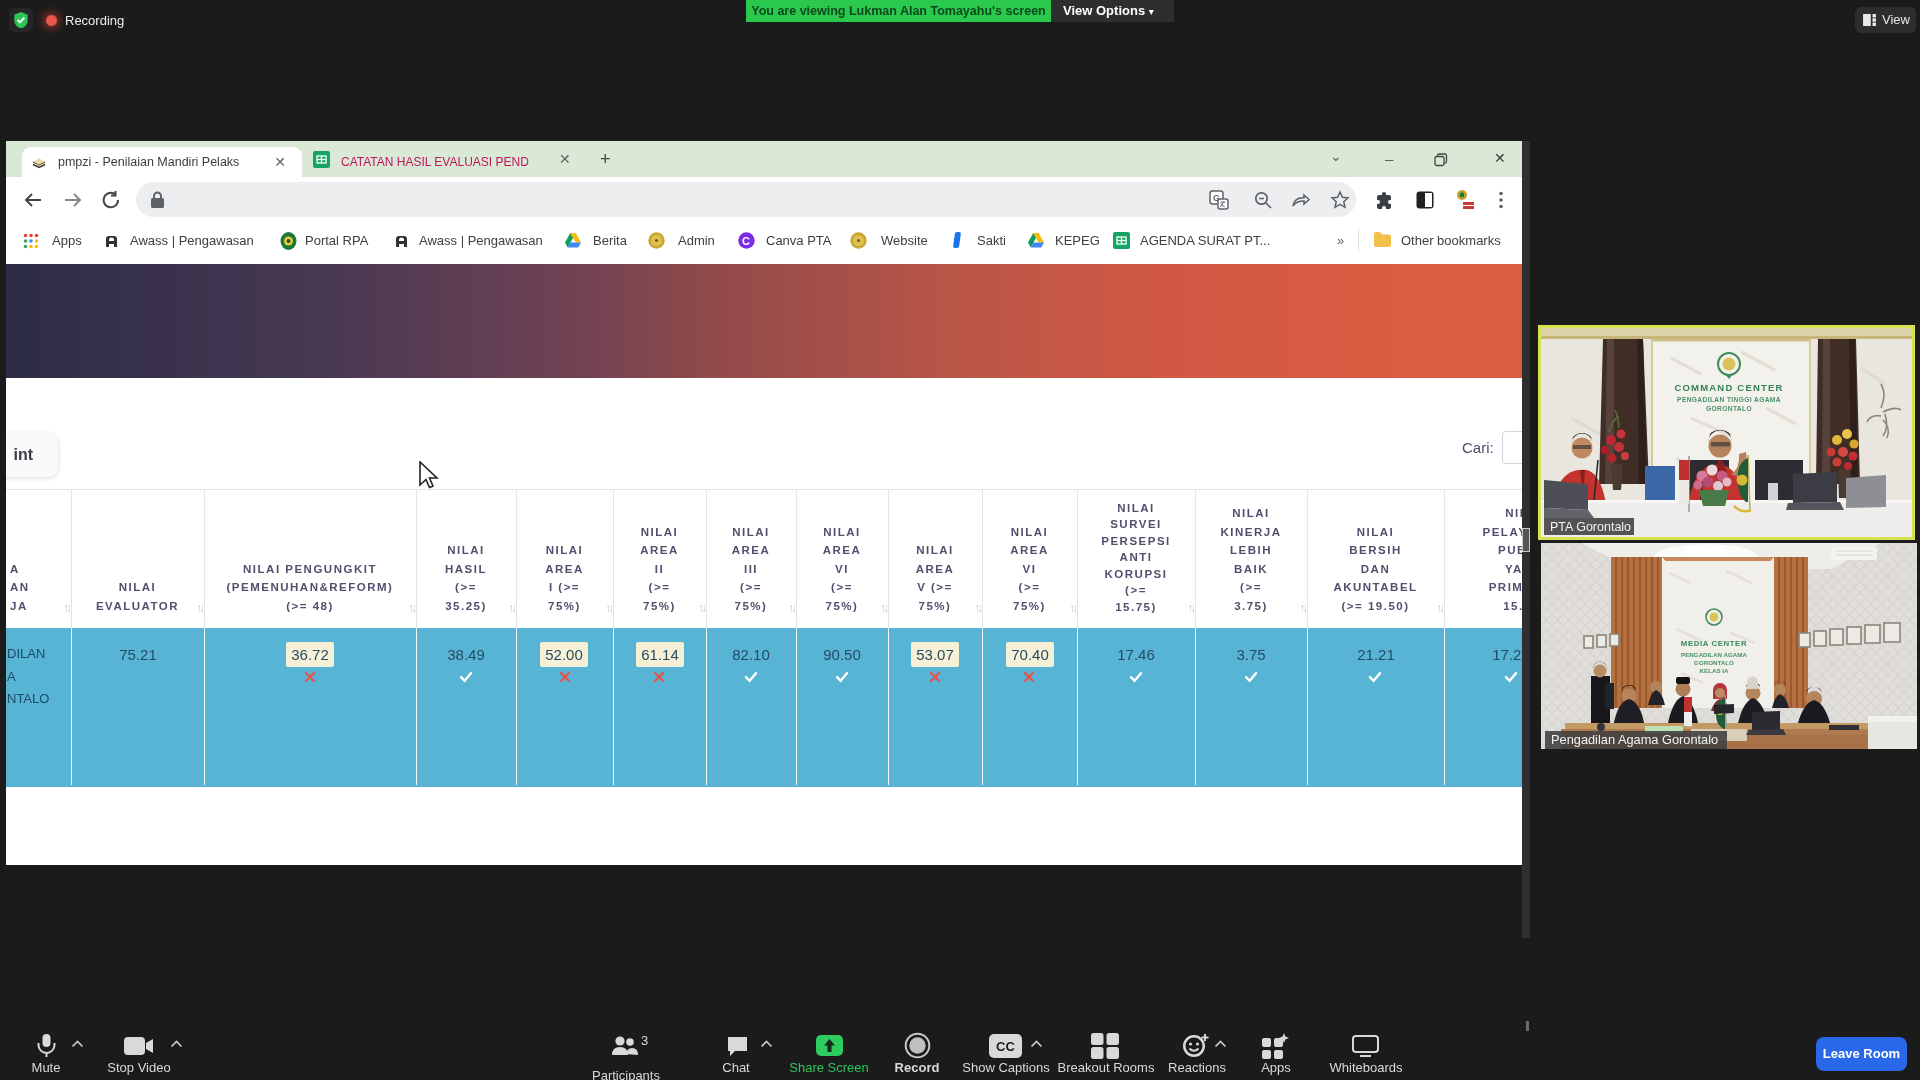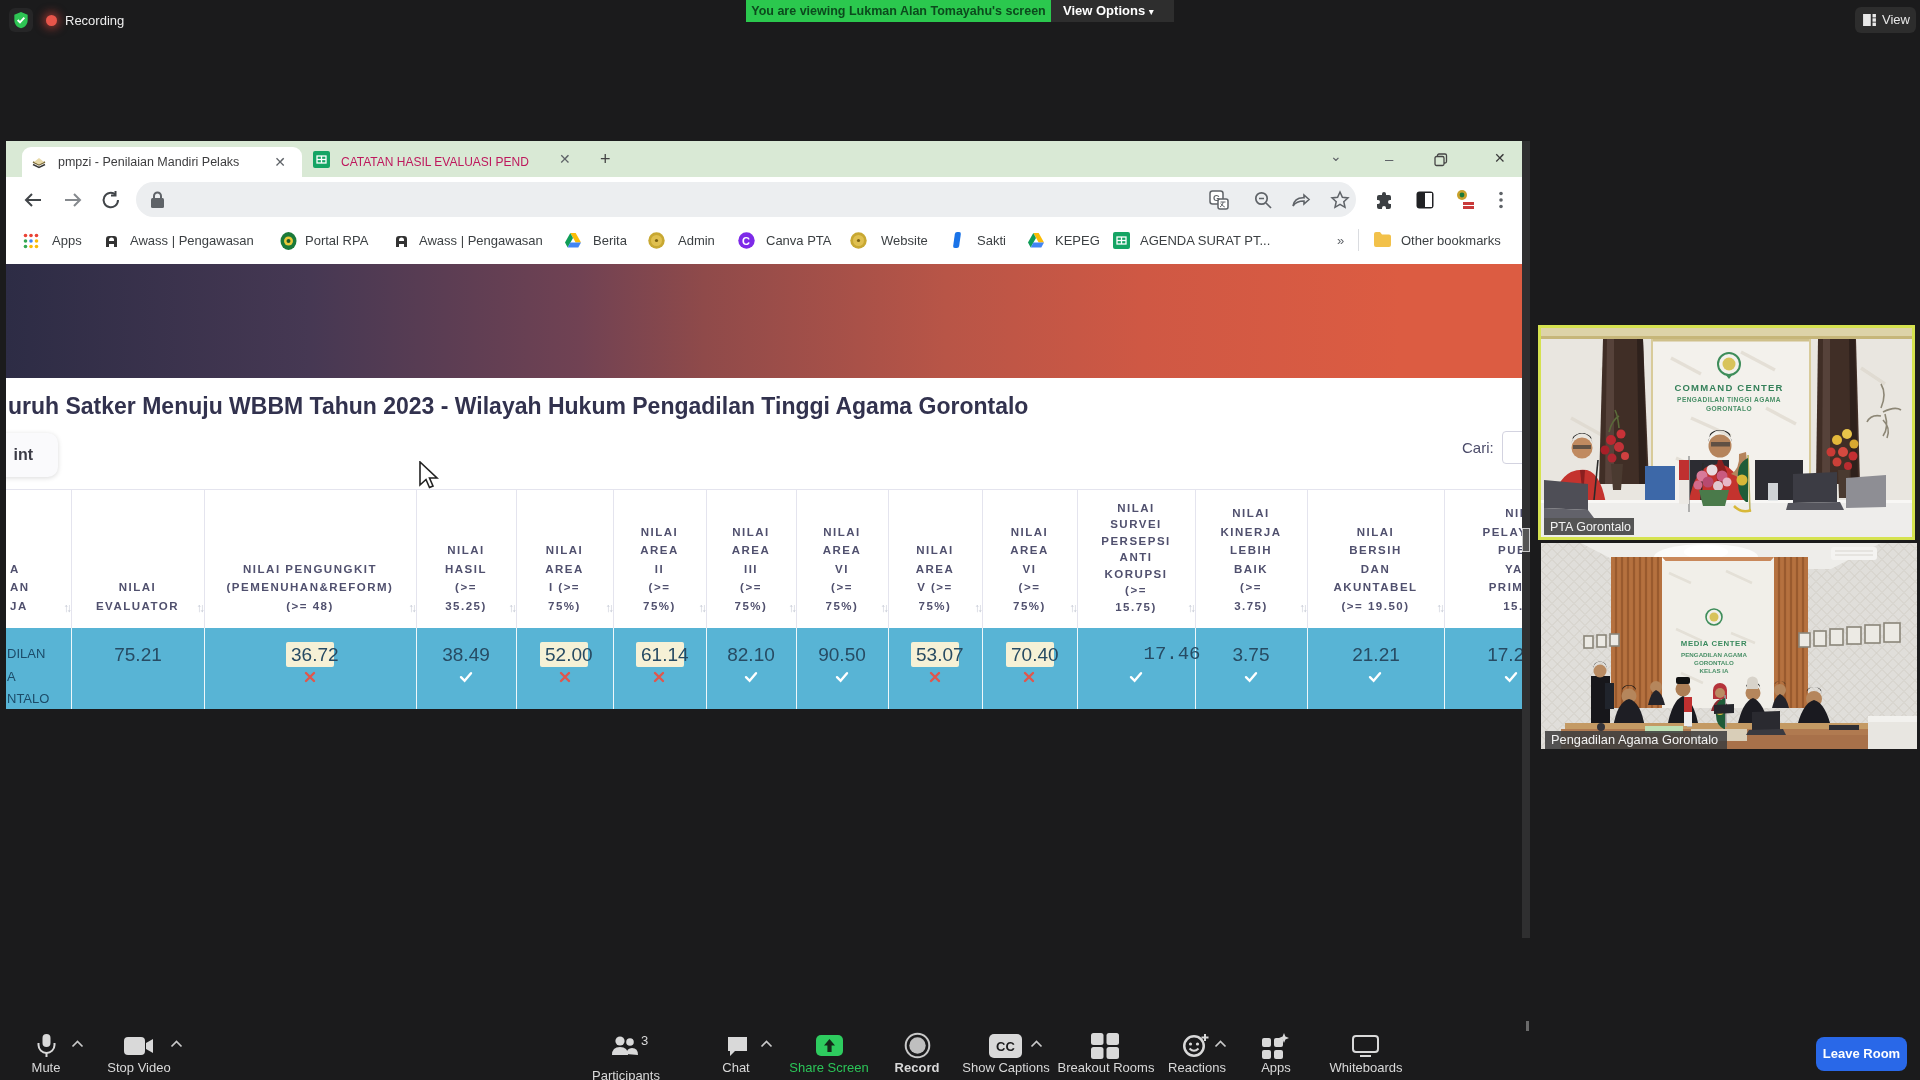--- a/index.html
+++ b/index.html
@@ -6,21 +6,21 @@
 html,body { width:1920px; height:1080px; background:#1b1b1c; font-family:"Liberation Sans", sans-serif; overflow:hidden; }
 #stage { position:absolute; left:0; top:0; width:1920px; height:1080px; }
 .abs { position:absolute; }
 
 
 #banner { left:746px; top:0; width:305px; height:22px; background:#2bc84e; color:#0c4a1d; font-weight:bold; font-size:12.5px; text-align:center; line-height:22px; white-space:nowrap; overflow:hidden; }
 #viewopts { left:1051px; top:0; width:123px; height:22px; background:#2e2e2e; color:#fff; font-weight:bold; font-size:13px; text-align:left; line-height:22px; padding-left:12px; }
 #viewbtn { left:1855px; top:7px; width:61px; height:26px; background:#2d2d2d; border-radius:6px; color:#e8e8e8; font-size:13px; line-height:26px; padding-left:27px; }
 
 
-#share { left:6px; top:141px; width:1516px; height:568px; background:#fff; overflow:hidden; }
+#share { left:6px; top:141px; width:1516px; height:724px; background:#fff; overflow:hidden; }
 #vscroll { left:1522px; top:141px; width:8px; height:797px; background:#2f2f30; }
 #vthumb { left:1522px; top:528px; width:8px; height:24px; border:1px solid #c9c9c9; background:#555; }
 
 
 #tabbar { left:0; top:0; width:1516px; height:36px; background:#d9e9d5; }
 #tab1 { left:16px; top:6px; width:280px; height:30px; background:#fff; border-radius:9px 9px 0 0; }
 #tab1 .t { position:absolute; left:36px; top:8px; font-size:12.5px; color:#3c3c3e; width:215px; overflow:hidden; white-space:nowrap; }
 #tab2txt { left:335px; top:14px; font-size:12px; color:#be185d; width:205px; overflow:hidden; white-space:nowrap; }
 .tabx { color:#5f6368; font-size:14px; }
 #toolbar { left:0; top:36px; width:1516px; height:46px; background:#fff; }
@@ -38,21 +38,21 @@
 
 
 .vline { position:absolute; top:348px; height:139px; width:1px; background:#e4e4ee; }
 #thead-top { left:0; top:348px; width:1516px; height:1px; background:#e4e4ee; }
 .hcell { position:absolute; top:348px; height:139px; display:flex; align-items:flex-end; justify-content:center; padding-bottom:13px; }
 .hcell .txt { font-size:11.5px; font-weight:bold; color:#50506e; letter-spacing:1.5px; text-align:center; line-height:18.5px; }
 .sort { position:absolute; bottom:13px; right:2px; font-size:12px; color:#c4c8d4; letter-spacing:-3px; }
 #row { left:0; top:487px; width:1516px; height:157px; background:#58b4d5; }
 .rline { position:absolute; top:487px; height:157px; width:1px; background:#eef7fa; }
 #rowbot { left:0; top:644px; width:1516px; height:2px; background:#58b4d5; }
-.val { position:absolute; top:501px; height:25px; font-size:19px; color:#274b63; text-align:center; line-height:25px; }
+.val { position:absolute; top:501px; height:25px; font-size:15px; color:#274b63; text-align:center; line-height:25px; }
 .hl { background:#f6f1d6; border-radius:2px; padding:0 5px; }
 .mark { position:absolute; top:528px; text-align:center; }
 .ok { color:#fff; } .bad { color:#e1564c; }
 
 #hscroll { left:0; top:730px; width:1516px; height:22px; background:#bdbdbd; }
 #lav { left:0; top:774px; width:1516px; height:23px; background:#f3f3fa; }
 
 
 #tile1 { left:1538px; top:325px; width:377px; height:215px; border:3px solid #d5e24f; background:#e9e6e0; overflow:hidden; }
 #tile2 { left:1541px; top:543px; width:376px; height:206px; background:#dfddd7; overflow:hidden; }
@@ -231,21 +231,20 @@
       </svg>
     <div class="bk" style="left:1134px;">AGENDA SURAT PT...</div>
     <div class="bk" style="left:1331px;color:#5f6368;">»</div>
     <div class="abs" style="left:1352px;top:88px;width:1px;height:22px;background:#dadce0;"></div>
     <svg class="abs" style="left:1368px;top:91px" width="17" height="15" viewBox="0 0 17 15">
         <path d="M0 2 a2 2 0 0 1 2-2 h4 l2 2.5 H15 a2 2 0 0 1 2 2 V13 a2 2 0 0 1 -2 2 H2 a2 2 0 0 1 -2 -2 Z" fill="#f2c14a"></path>
       </svg>
     <div class="bk" style="left:1395px;">Other bookmarks</div>
 
     <div class="abs" id="grad"></div>
-    <div class="abs" id="ptitle">uruh Satker Menuju WBBM Tahun 2023 - Wilayah Hukum Pengadilan Tinggi Agama Gorontalo</div>
     <div class="abs" id="printbtn">int</div>
     <div class="abs" id="cari">Cari:</div>
     <div class="abs" id="cariinp"></div>
     <svg class="abs" style="left:412px;top:320px" width="22" height="30" viewBox="0 0 22 30">
         <path d="M2 1 L2 24 L8 18.5 L11.5 26.5 L15 25 L11.5 17 L19 17 Z" fill="#fff" stroke="#222" stroke-width="1.6"></path>
       </svg>
 
     <div class="abs" id="thead-top"></div>
     <div class="abs" id="row"></div>
     <div class="abs" id="rowbot"></div>
@@ -358,21 +357,21 @@
           <path d="M2 6.2 L5.6 9.8 L12 2.2" stroke="#fff" stroke-width="2.4" fill="none" stroke-linecap="round"></path>
         </svg></div>
     <div class="val hl" style="left:905px;width:48px;">53.07</div>
     <div class="mark bad" style="left:914px;width:30px;"><svg width="12" height="12" viewBox="0 0 12 12">
           <path d="M2 2 L10 10 M10 2 L2 10" stroke="#e1564c" stroke-width="2.4" stroke-linecap="round"></path>
         </svg></div>
     <div class="val hl" style="left:1000px;width:48px;">70.40</div>
     <div class="mark bad" style="left:1008px;width:30px;"><svg width="12" height="12" viewBox="0 0 12 12">
           <path d="M2 2 L10 10 M10 2 L2 10" stroke="#e1564c" stroke-width="2.4" stroke-linecap="round"></path>
         </svg></div>
-    <div class="val" style="left:1136px;width:60px;font-family:Liberation Mono, monospace;">17.46</div>
+    <div class="val" style="left:1100px;width:60px;">17.46</div>
     <div class="mark ok" style="left:1115px;width:30px;"><svg width="14" height="12" viewBox="0 0 14 12">
           <path d="M2 6.2 L5.6 9.8 L12 2.2" stroke="#fff" stroke-width="2.4" fill="none" stroke-linecap="round"></path>
         </svg></div>
     <div class="val" style="left:1215px;width:60px;">3.75</div>
     <div class="mark ok" style="left:1230px;width:30px;"><svg width="14" height="12" viewBox="0 0 14 12">
           <path d="M2 6.2 L5.6 9.8 L12 2.2" stroke="#fff" stroke-width="2.4" fill="none" stroke-linecap="round"></path>
         </svg></div>
     <div class="val" style="left:1340px;width:60px;">21.21</div>
     <div class="mark ok" style="left:1354px;width:30px;"><svg width="14" height="12" viewBox="0 0 14 12">
           <path d="M2 6.2 L5.6 9.8 L12 2.2" stroke="#fff" stroke-width="2.4" fill="none" stroke-linecap="round"></path>

